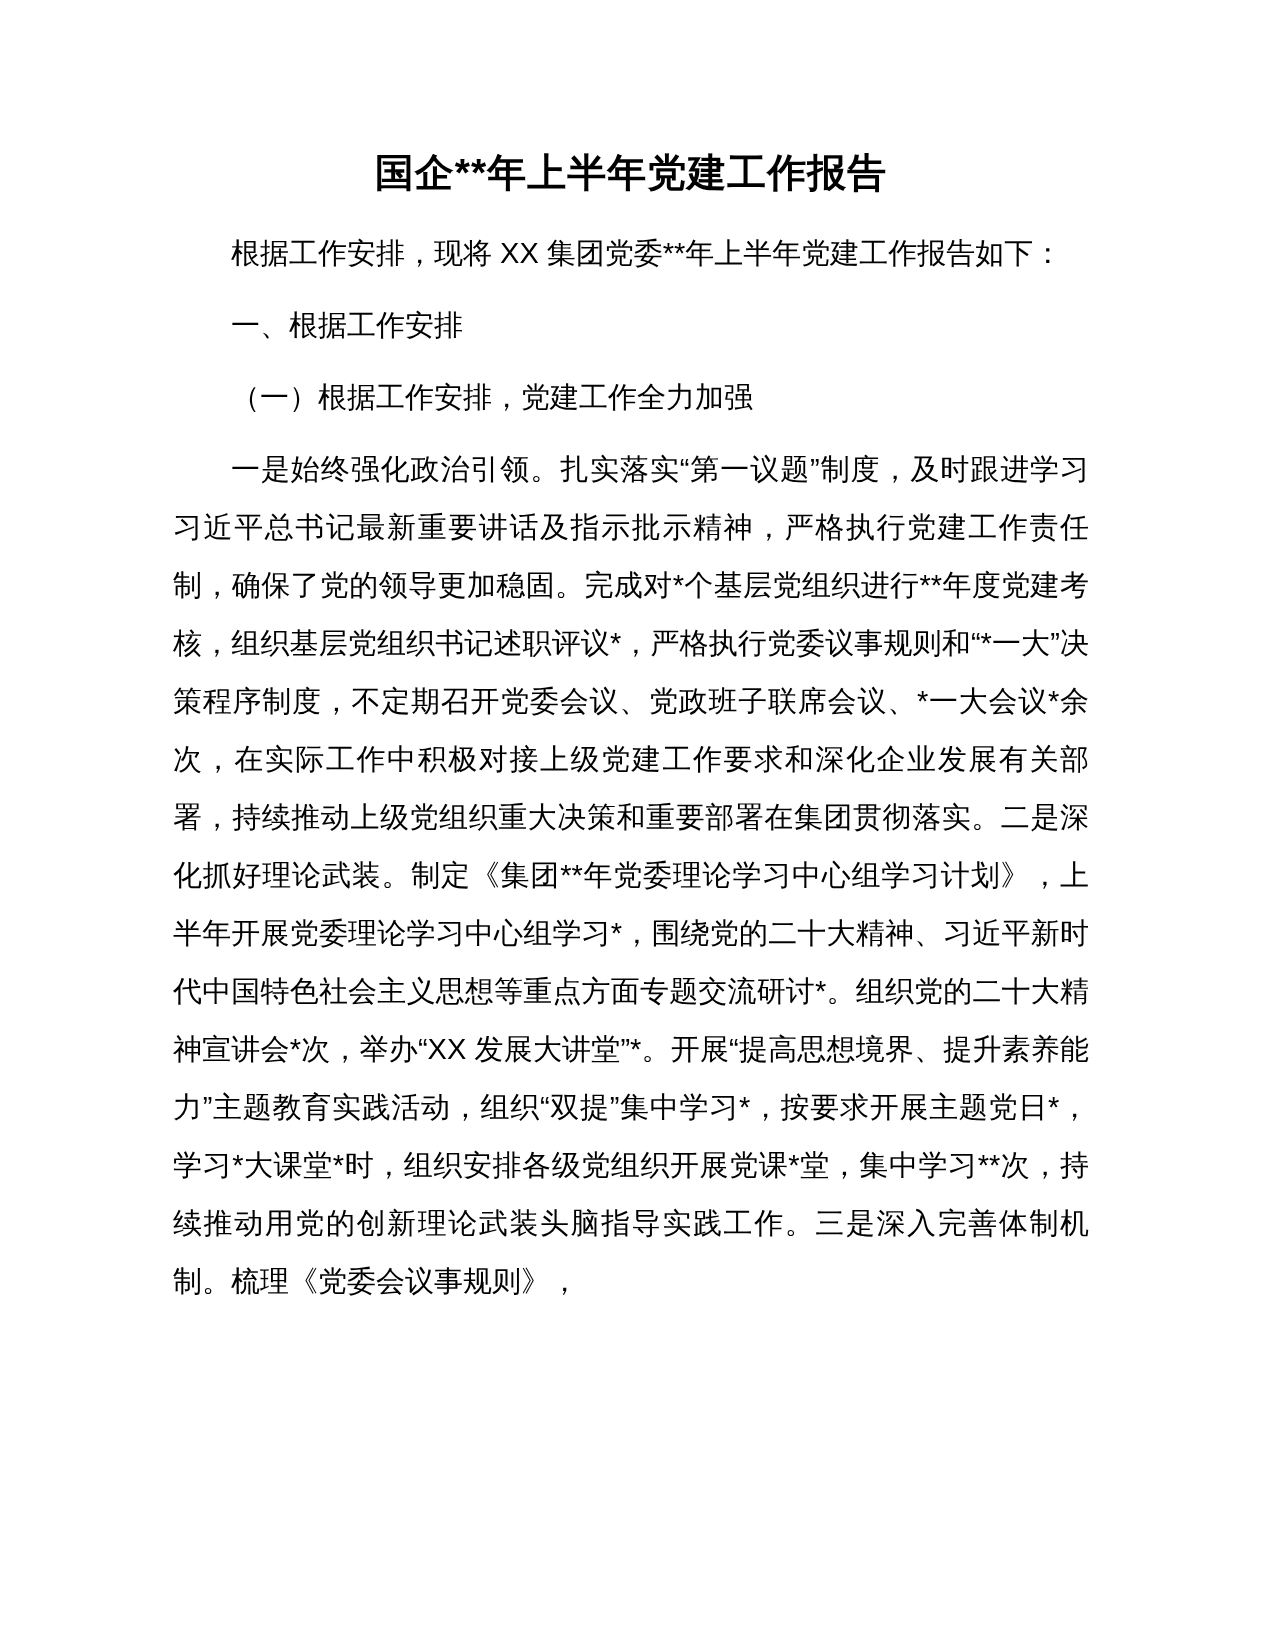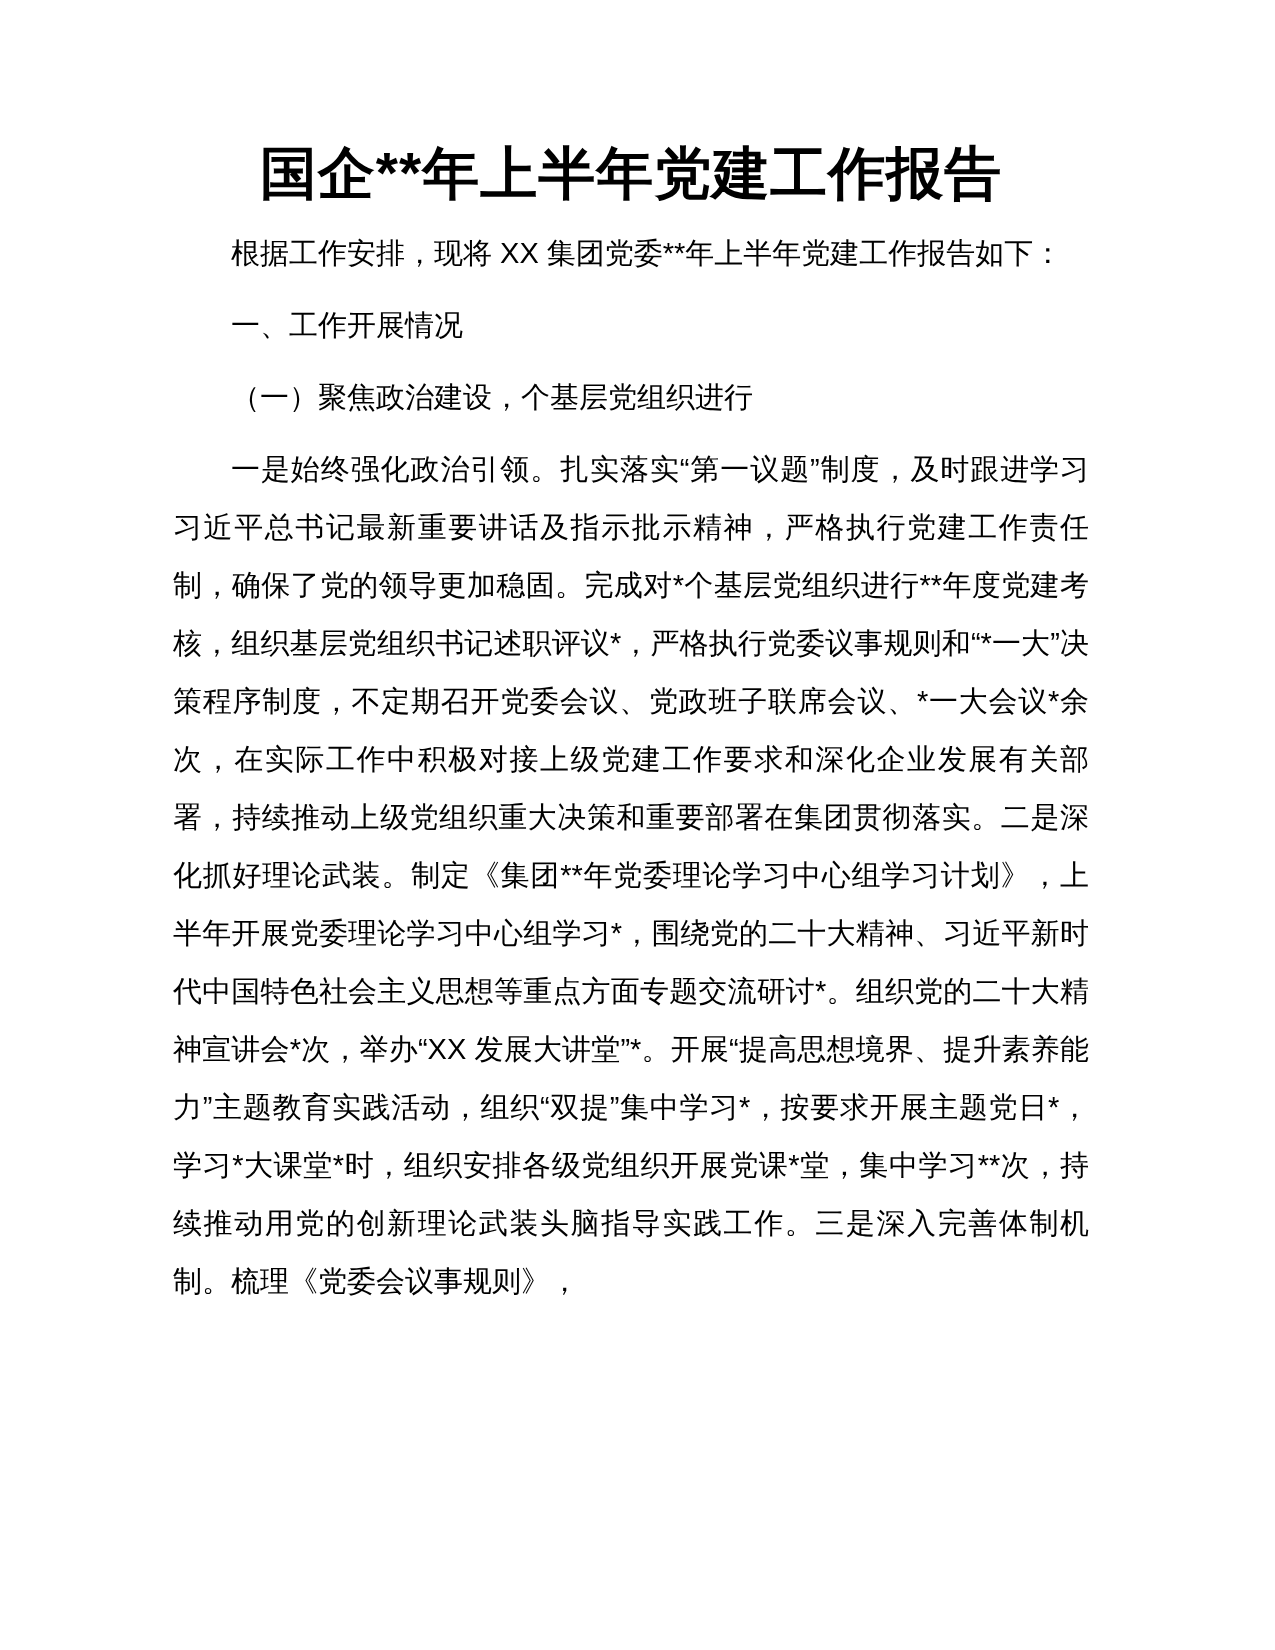--- a/index.html
+++ b/index.html
@@ -13,21 +13,21 @@
     height: 1650px;
     box-sizing: border-box;
     padding: 140px 186px 0 173px;
     background: #ffffff;
     color: #000000;
     font-family: "Liberation Sans", sans-serif;
     overflow: hidden;
   }
   .doc-title {
     margin: 0 0 18px 0;
-    font-size: 57px;
+    font-size: 39px;
     line-height: 66px;
     font-weight: 700;
     text-align: center;
     letter-spacing: 1px;
   }
   .para {
     margin: 0 0 14px 0;
     font-size: 29px;
     line-height: 58px;
     font-weight: 400;
@@ -42,18 +42,18 @@
   }
 </style>
 </head>
 <body>
 
 <div class="page">
   <h1 class="doc-title">国企**年上半年党建工作报告</h1>
 
   <p class="para">根据工作安排，现将 XX 集团党委**年上半年党建工作报告如下：</p>
 
-  <p class="para">一、工作开展情况</p>
+  <p class="para">一、根据工作安排</p>
 
-  <p class="para">（一）聚焦政治建设，个基层党组织进行</p>
+  <p class="para">（一）根据工作安排，党建工作全力加强</p>
 
   <p class="para">一是始终强化政治引领。扎实落实“第一议题”制度，及时跟进学习习近平总书记最新重要讲话及指示批示精神，严格执行党建工作责任制，确保了党的领导更加稳固。完成对*个基层党组织进行**年度党建考核，组织基层党组织书记述职评议*，严格执行党委议事规则和“*一大”决策程序制度，不定期召开党委会议、党政班子联席会议、*一大会议*余次，在实际工作中积极对接上级党建工作要求和深化企业发展有关部署，持续推动上级党组织重大决策和重要部署在集团贯彻落实。二是深化抓好理论武装。制定《集团**年党委理论学习中心组学习计划》，上半年开展党委理论学习中心组学习*，围绕党的二十大精神、习近平新时代中国特色社会主义思想等重点方面专题交流研讨*。组织党的二十大精神宣讲会*次，举办“XX 发展大讲堂”*。开展“提高思想境界、提升素养能力”主题教育实践活动，组织“双提”集中学习*，按要求开展主题党日*，学习*大课堂*时，组织安排各级党组织开展党课*堂，集中学习**次，持续推动用党的创新理论武装头脑指导实践工作。三是深入完善体制机制。梳理《党委会议事规则》，</p>
 </div>
 
 </body></html>

